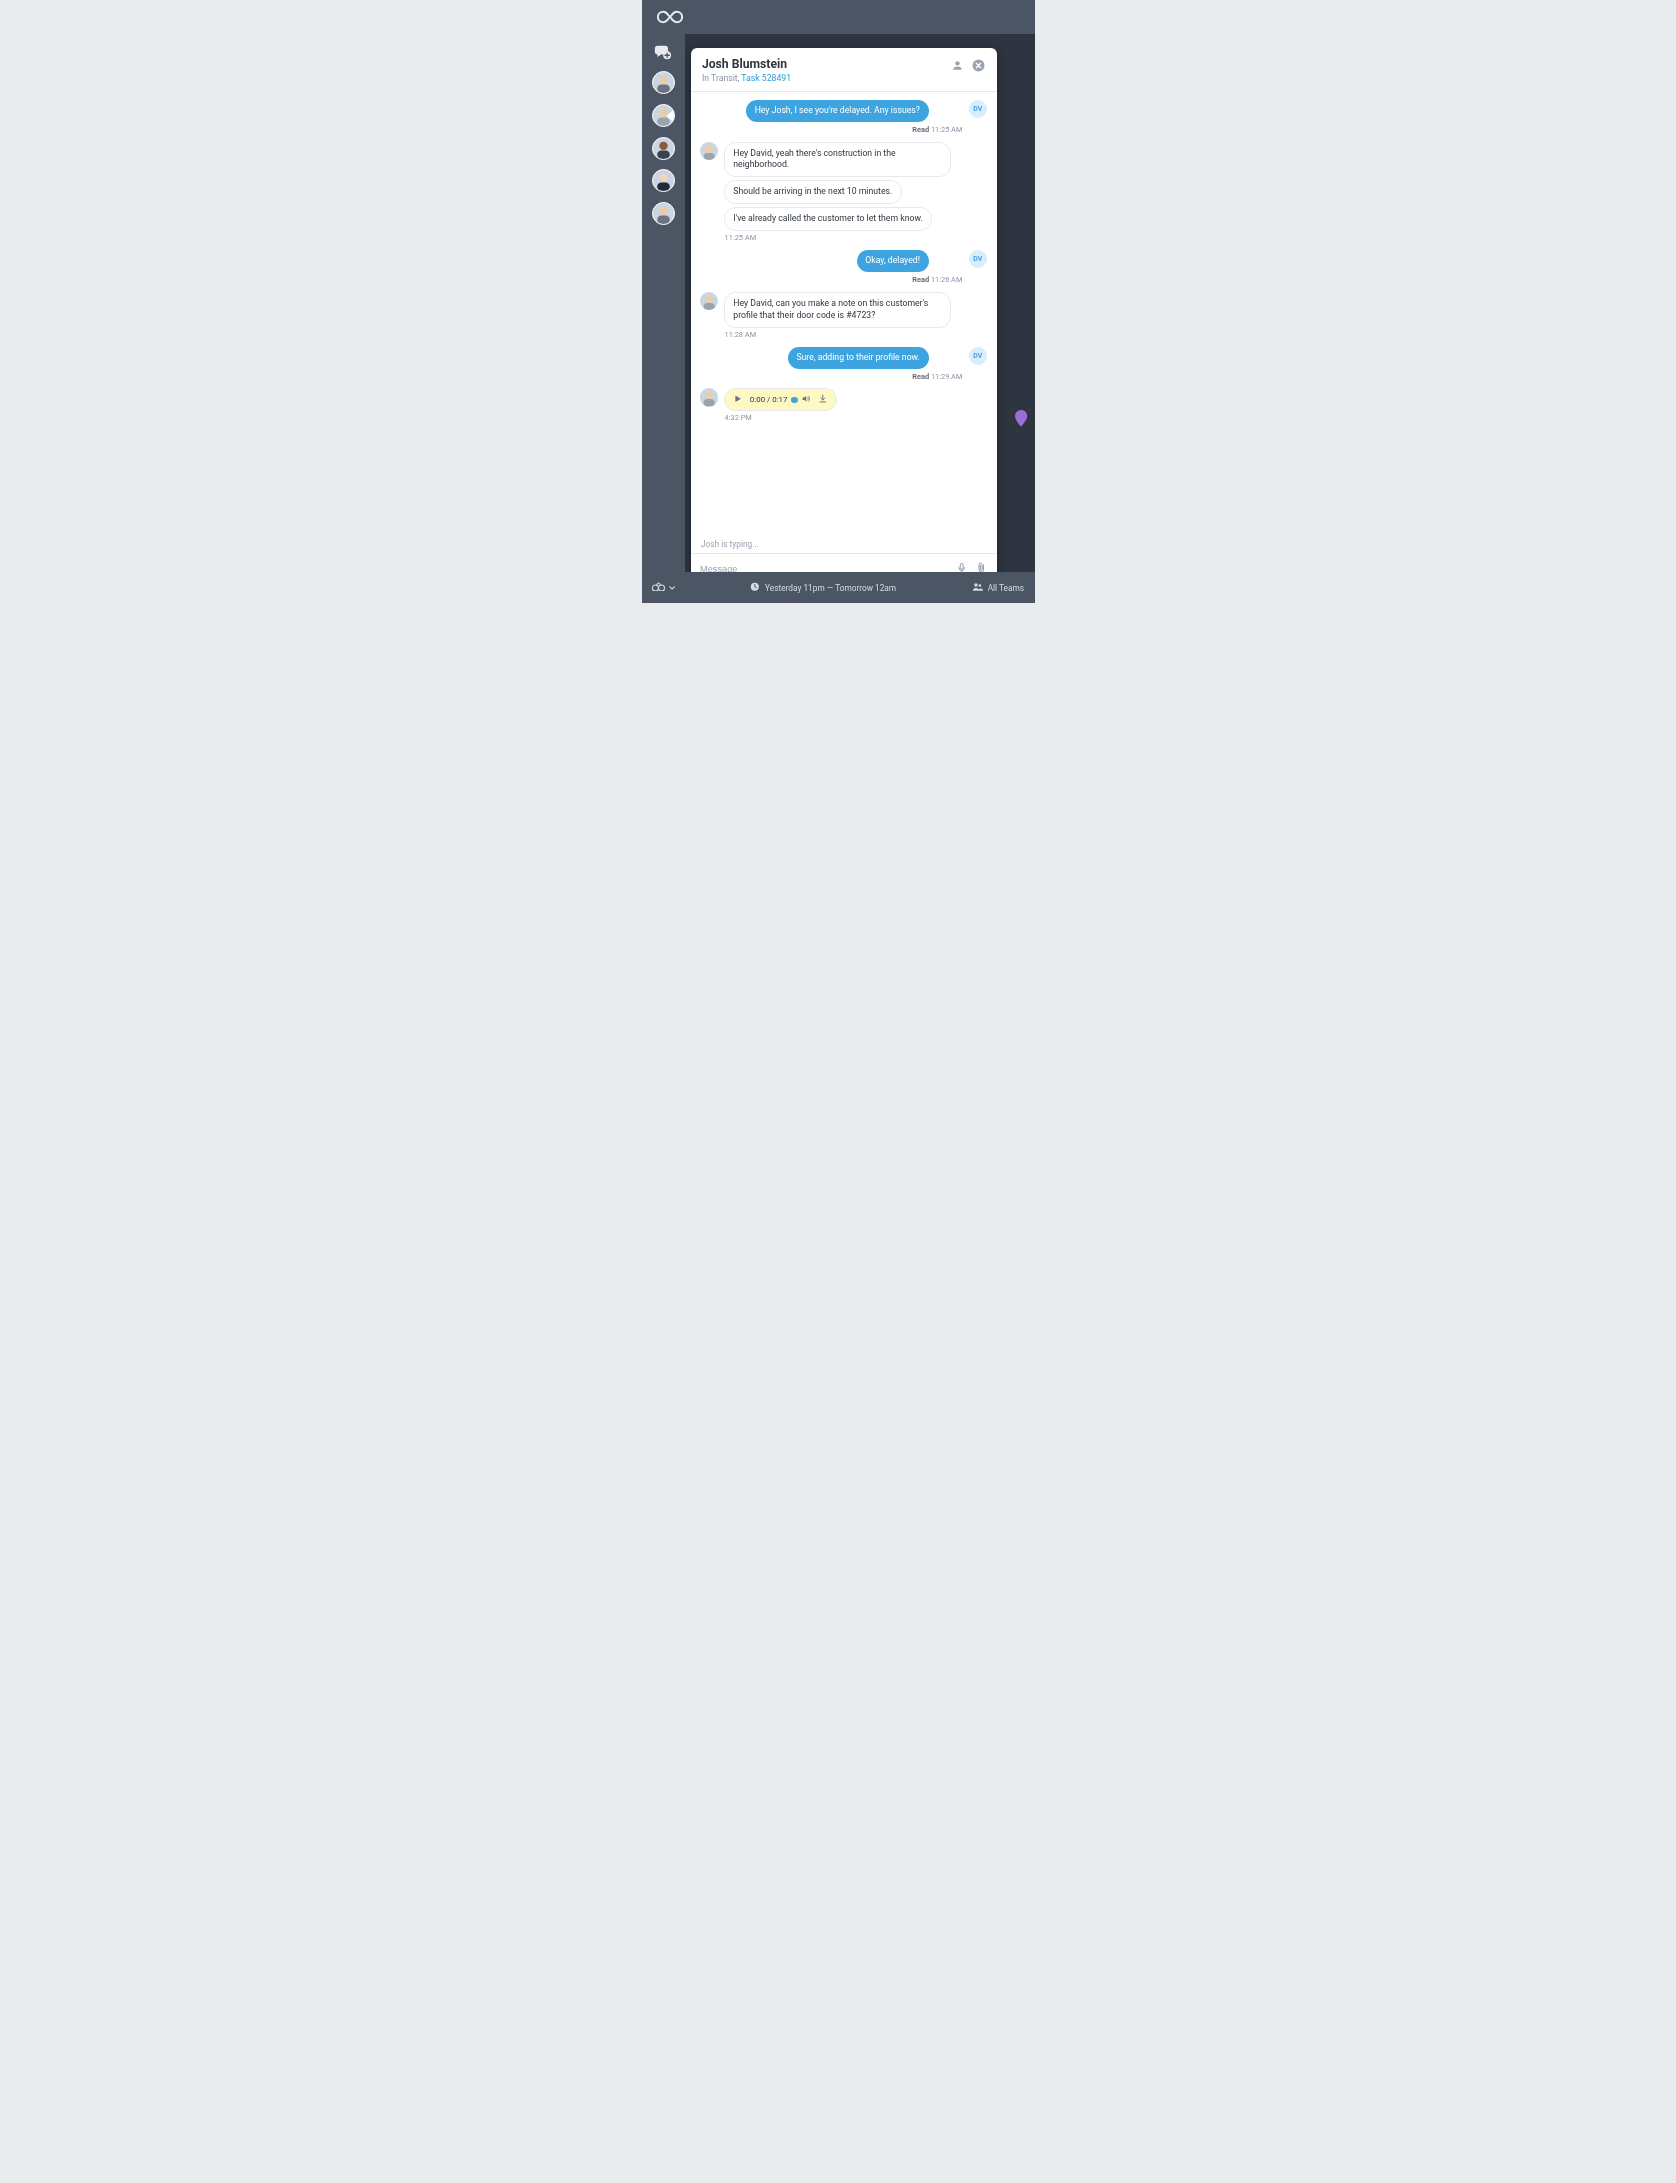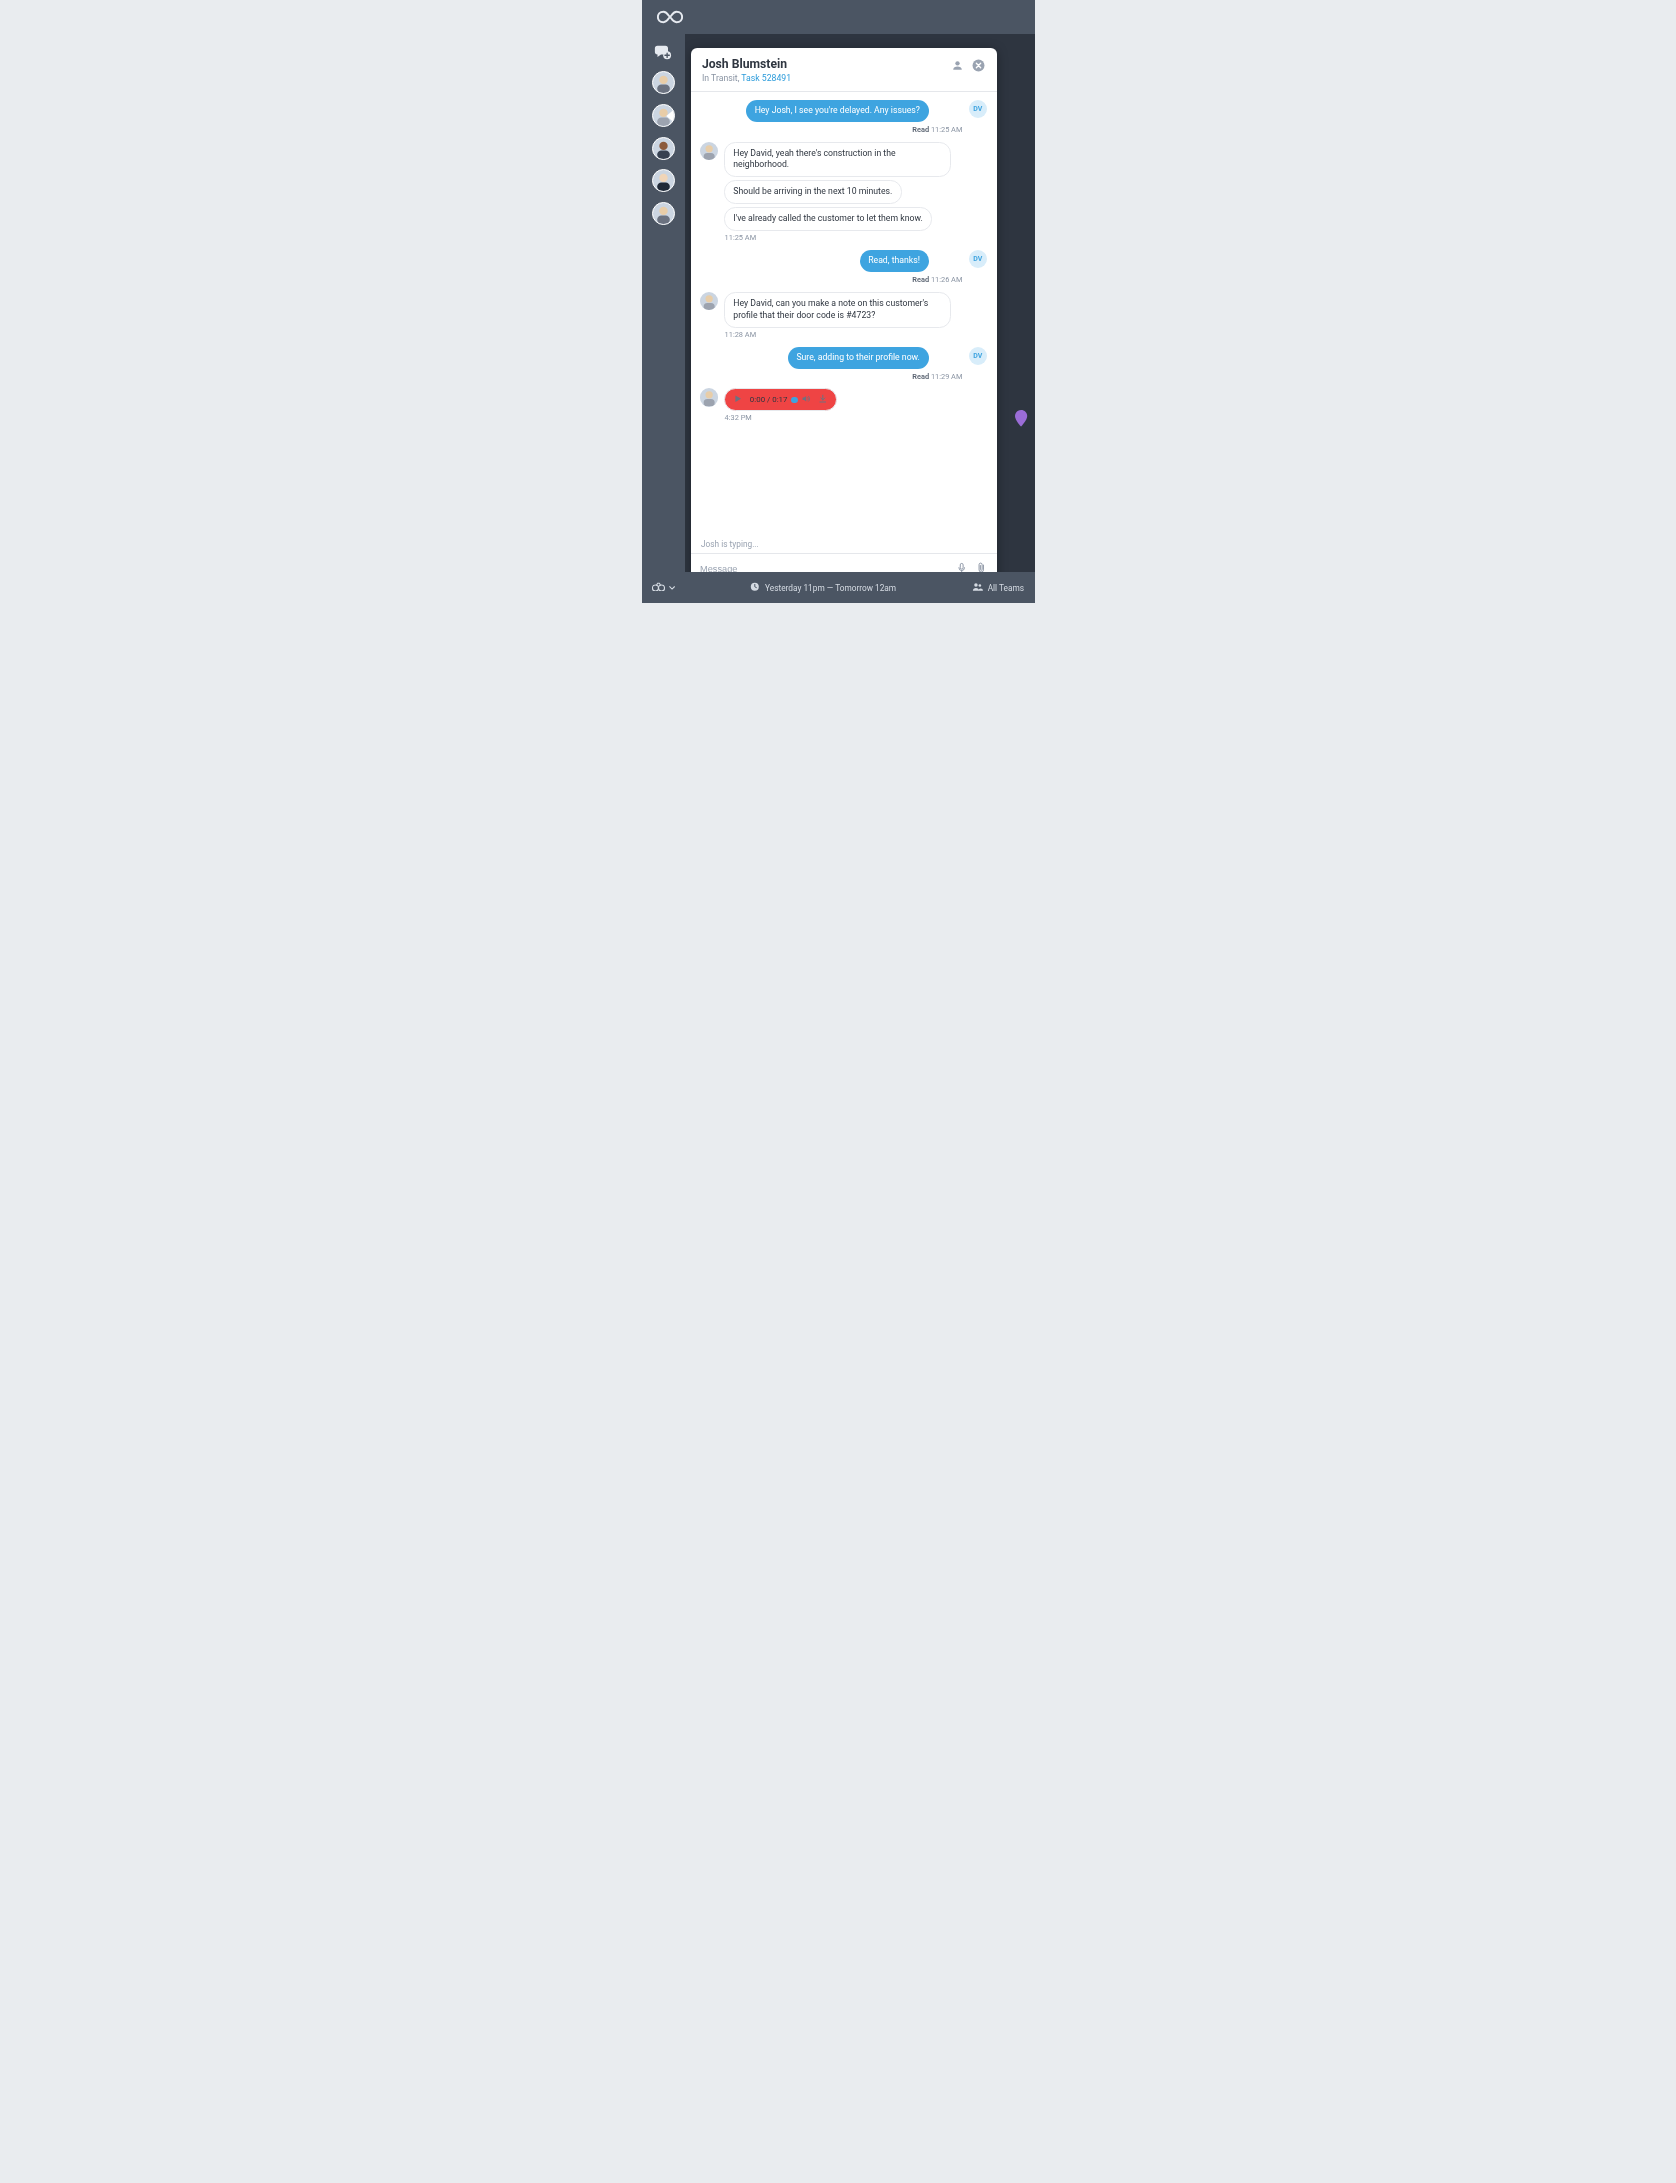--- a/index.html
+++ b/index.html
@@ -142,21 +142,21 @@
   }
   .small-avatar svg{width:100%;height:100%;}
   .spacer-avatar{width:18.3px;flex-shrink:0;}
   .meta{font-size:7.4px;color:#8a94a3;margin-bottom:5.2px;}
   .meta.out{text-align:right;margin-right:24.5px;}
   .meta.in{margin-left:24.5px;}
   .meta .bold{color:#5b6472;font-weight:600;}
   .stack{display:flex;flex-direction:column;gap:3.5px;border-radius:11px;}
   
   .audio-bubble{
-    background:#ef4444;border:0.4px solid #e7e9ed;border-radius:11.4px;
+    background:#fef9c3;border:0.4px solid #e7e9ed;border-radius:11.4px;
     padding:4.4px 8.7px;display:flex;align-items:center;gap:7px;
     max-width:192px;
   }
   .play-btn{cursor:pointer;}
   .audio-time{font-size:7.9px;color:#2f3640;}
   .track{flex:1;height:1.7px;background:#d9dde3;border-radius:0.9px;position:relative;}
   .track::before{content:"";position:absolute;left:0;top:50%;transform:translate(-50%,-50%);width:6.1px;height:6.1px;border-radius:50%;background:#3ea4e0;}
   
   .typing{font-size:8.3px;color:#9aa3b1;padding:5.2px 10.5px 4.4px;}
   
@@ -296,21 +296,21 @@
           <div class="spacer-avatar"></div>
           <div class="bubble in">Should be arriving in the next 10 minutes.</div>
         </div>
         <div class="row">
           <div class="spacer-avatar"></div>
           <div class="bubble in">I've already called the customer to let them know.</div>
         </div>
         <div class="meta in">11:25 AM</div>
 
         <div class="row out">
-          <div class="bubble out">Read, thanks!</div>
+          <div class="bubble out">Okay, delayed!</div>
           <div class="dv-badge">DV</div>
         </div>
         <div class="meta out">
           <span class="bold">Read</span><span> 11:26 AM</span>
         </div>
 
         <div class="row">
           <div class="small-avatar">
             <svg viewBox="0 0 40 40">
                 <circle cx="20" cy="15" r="8" fill="#e8cda8"></circle>

